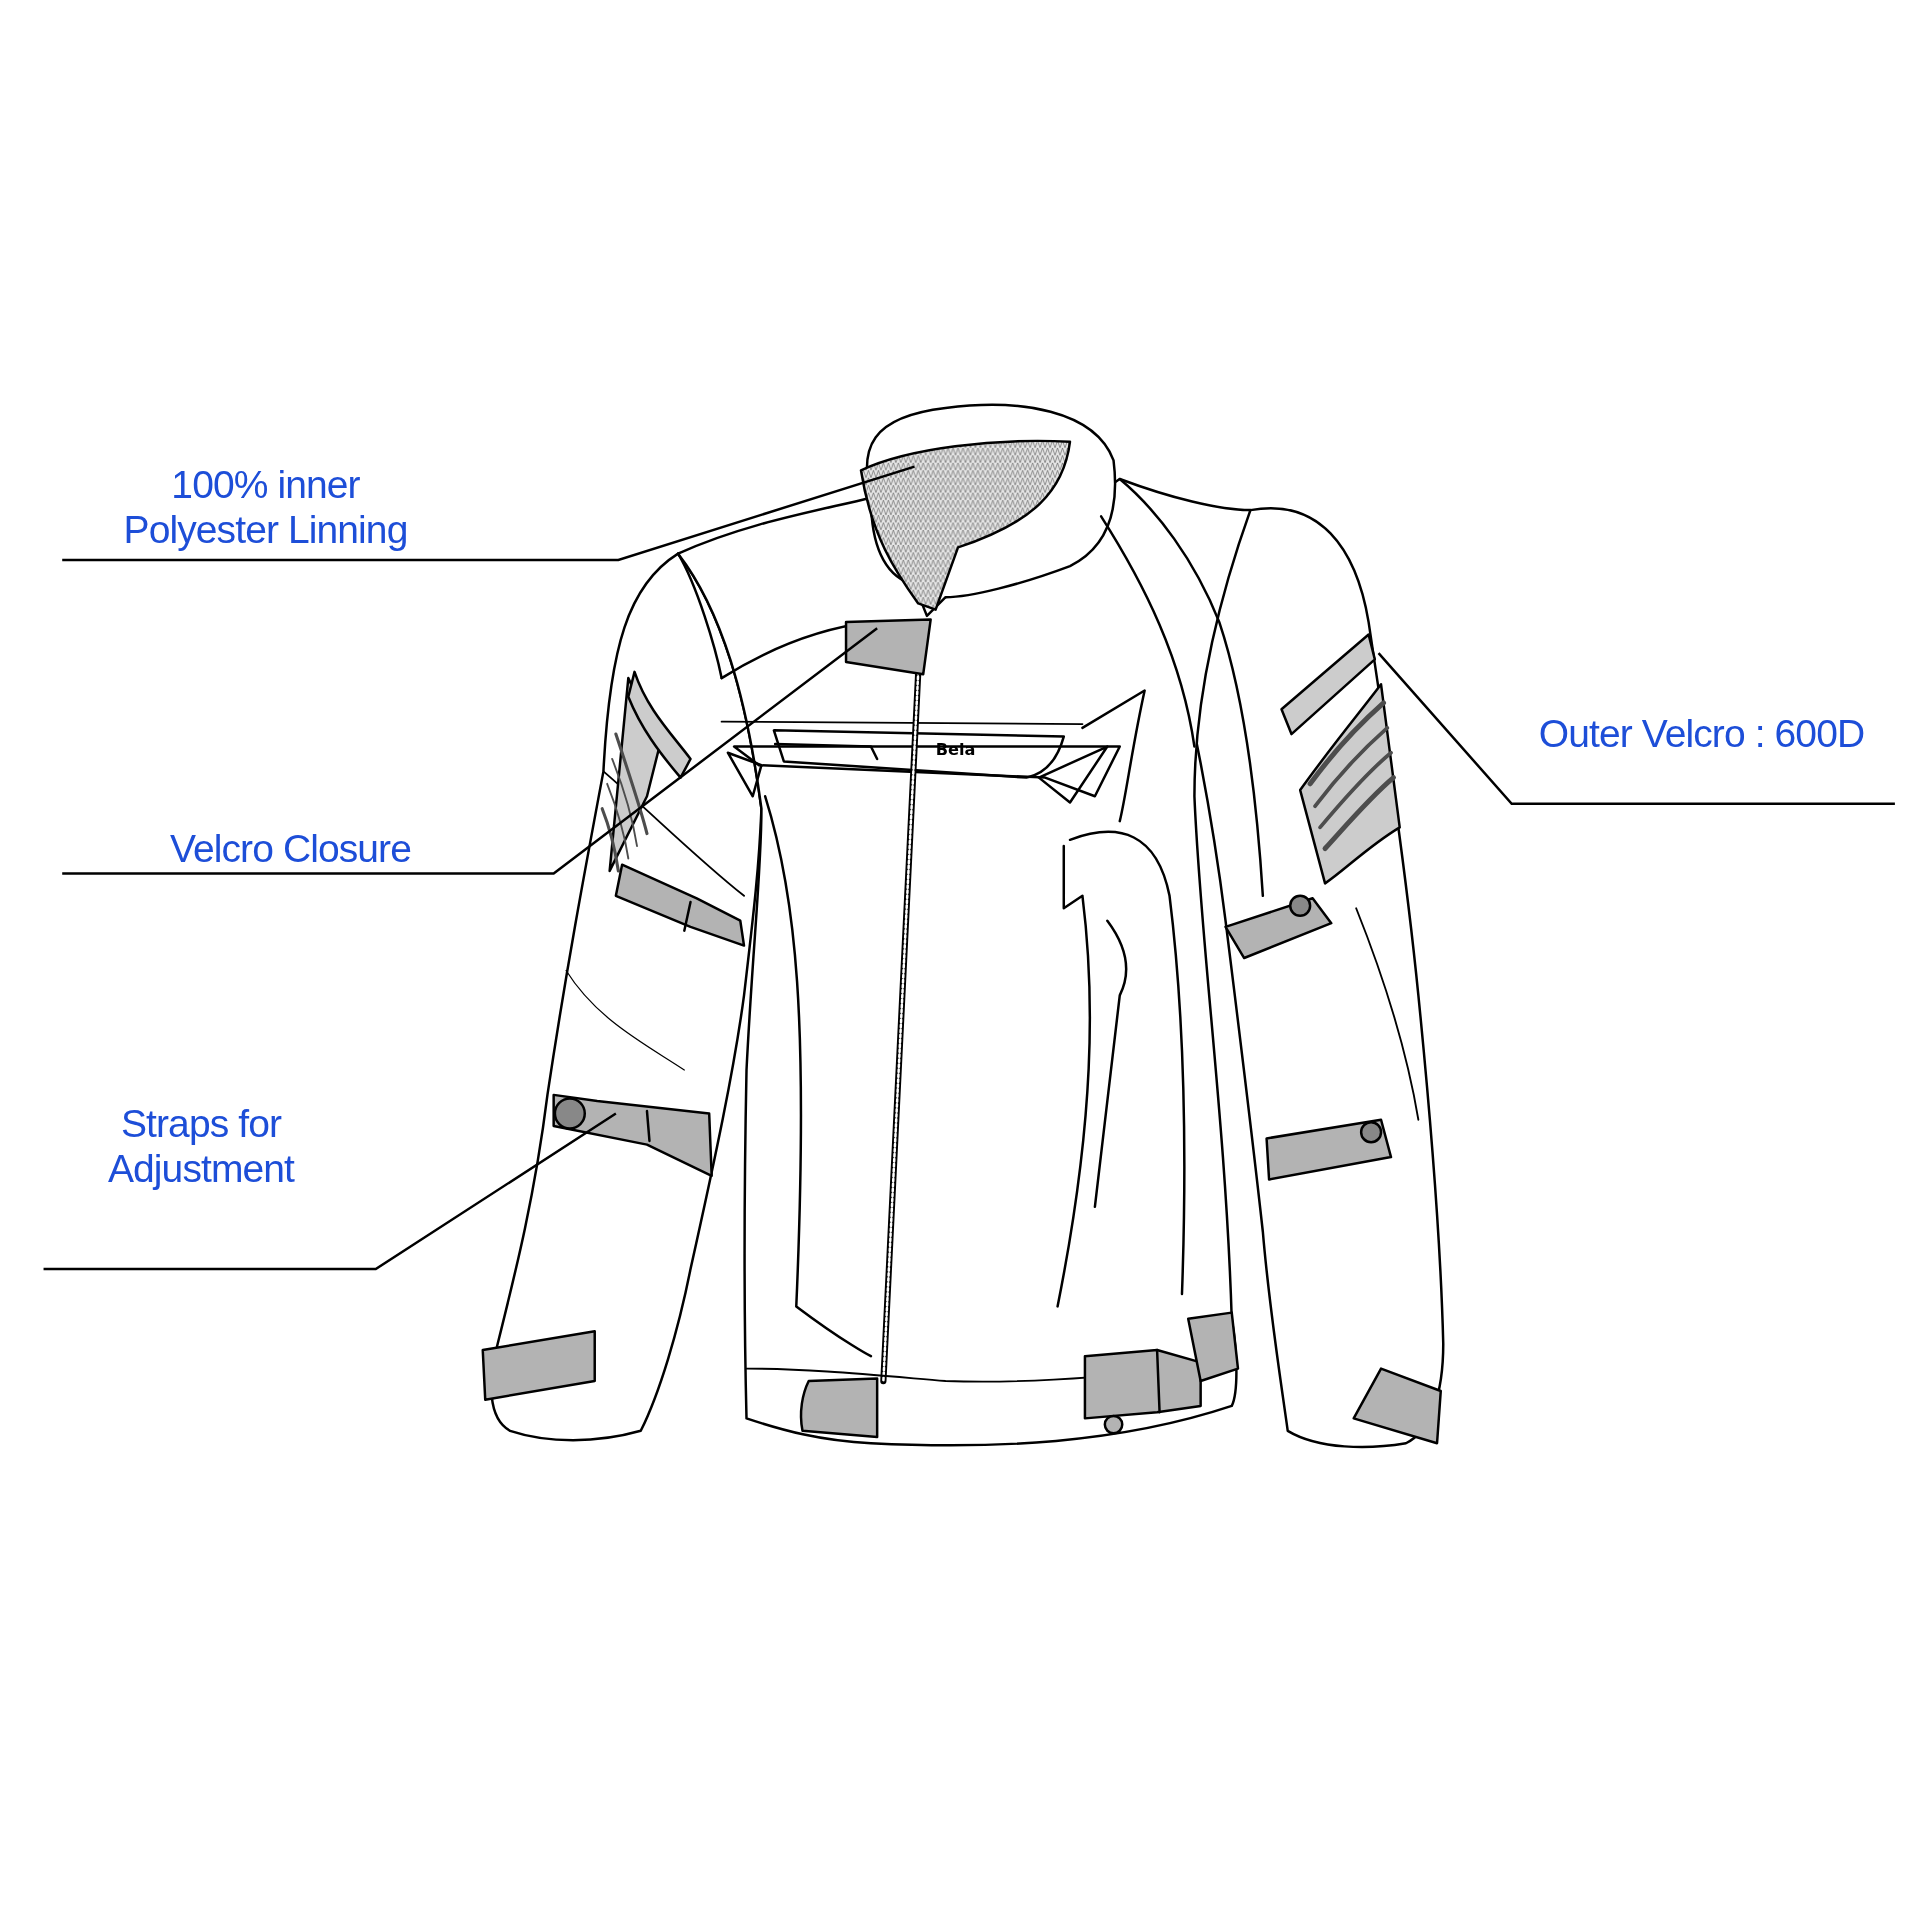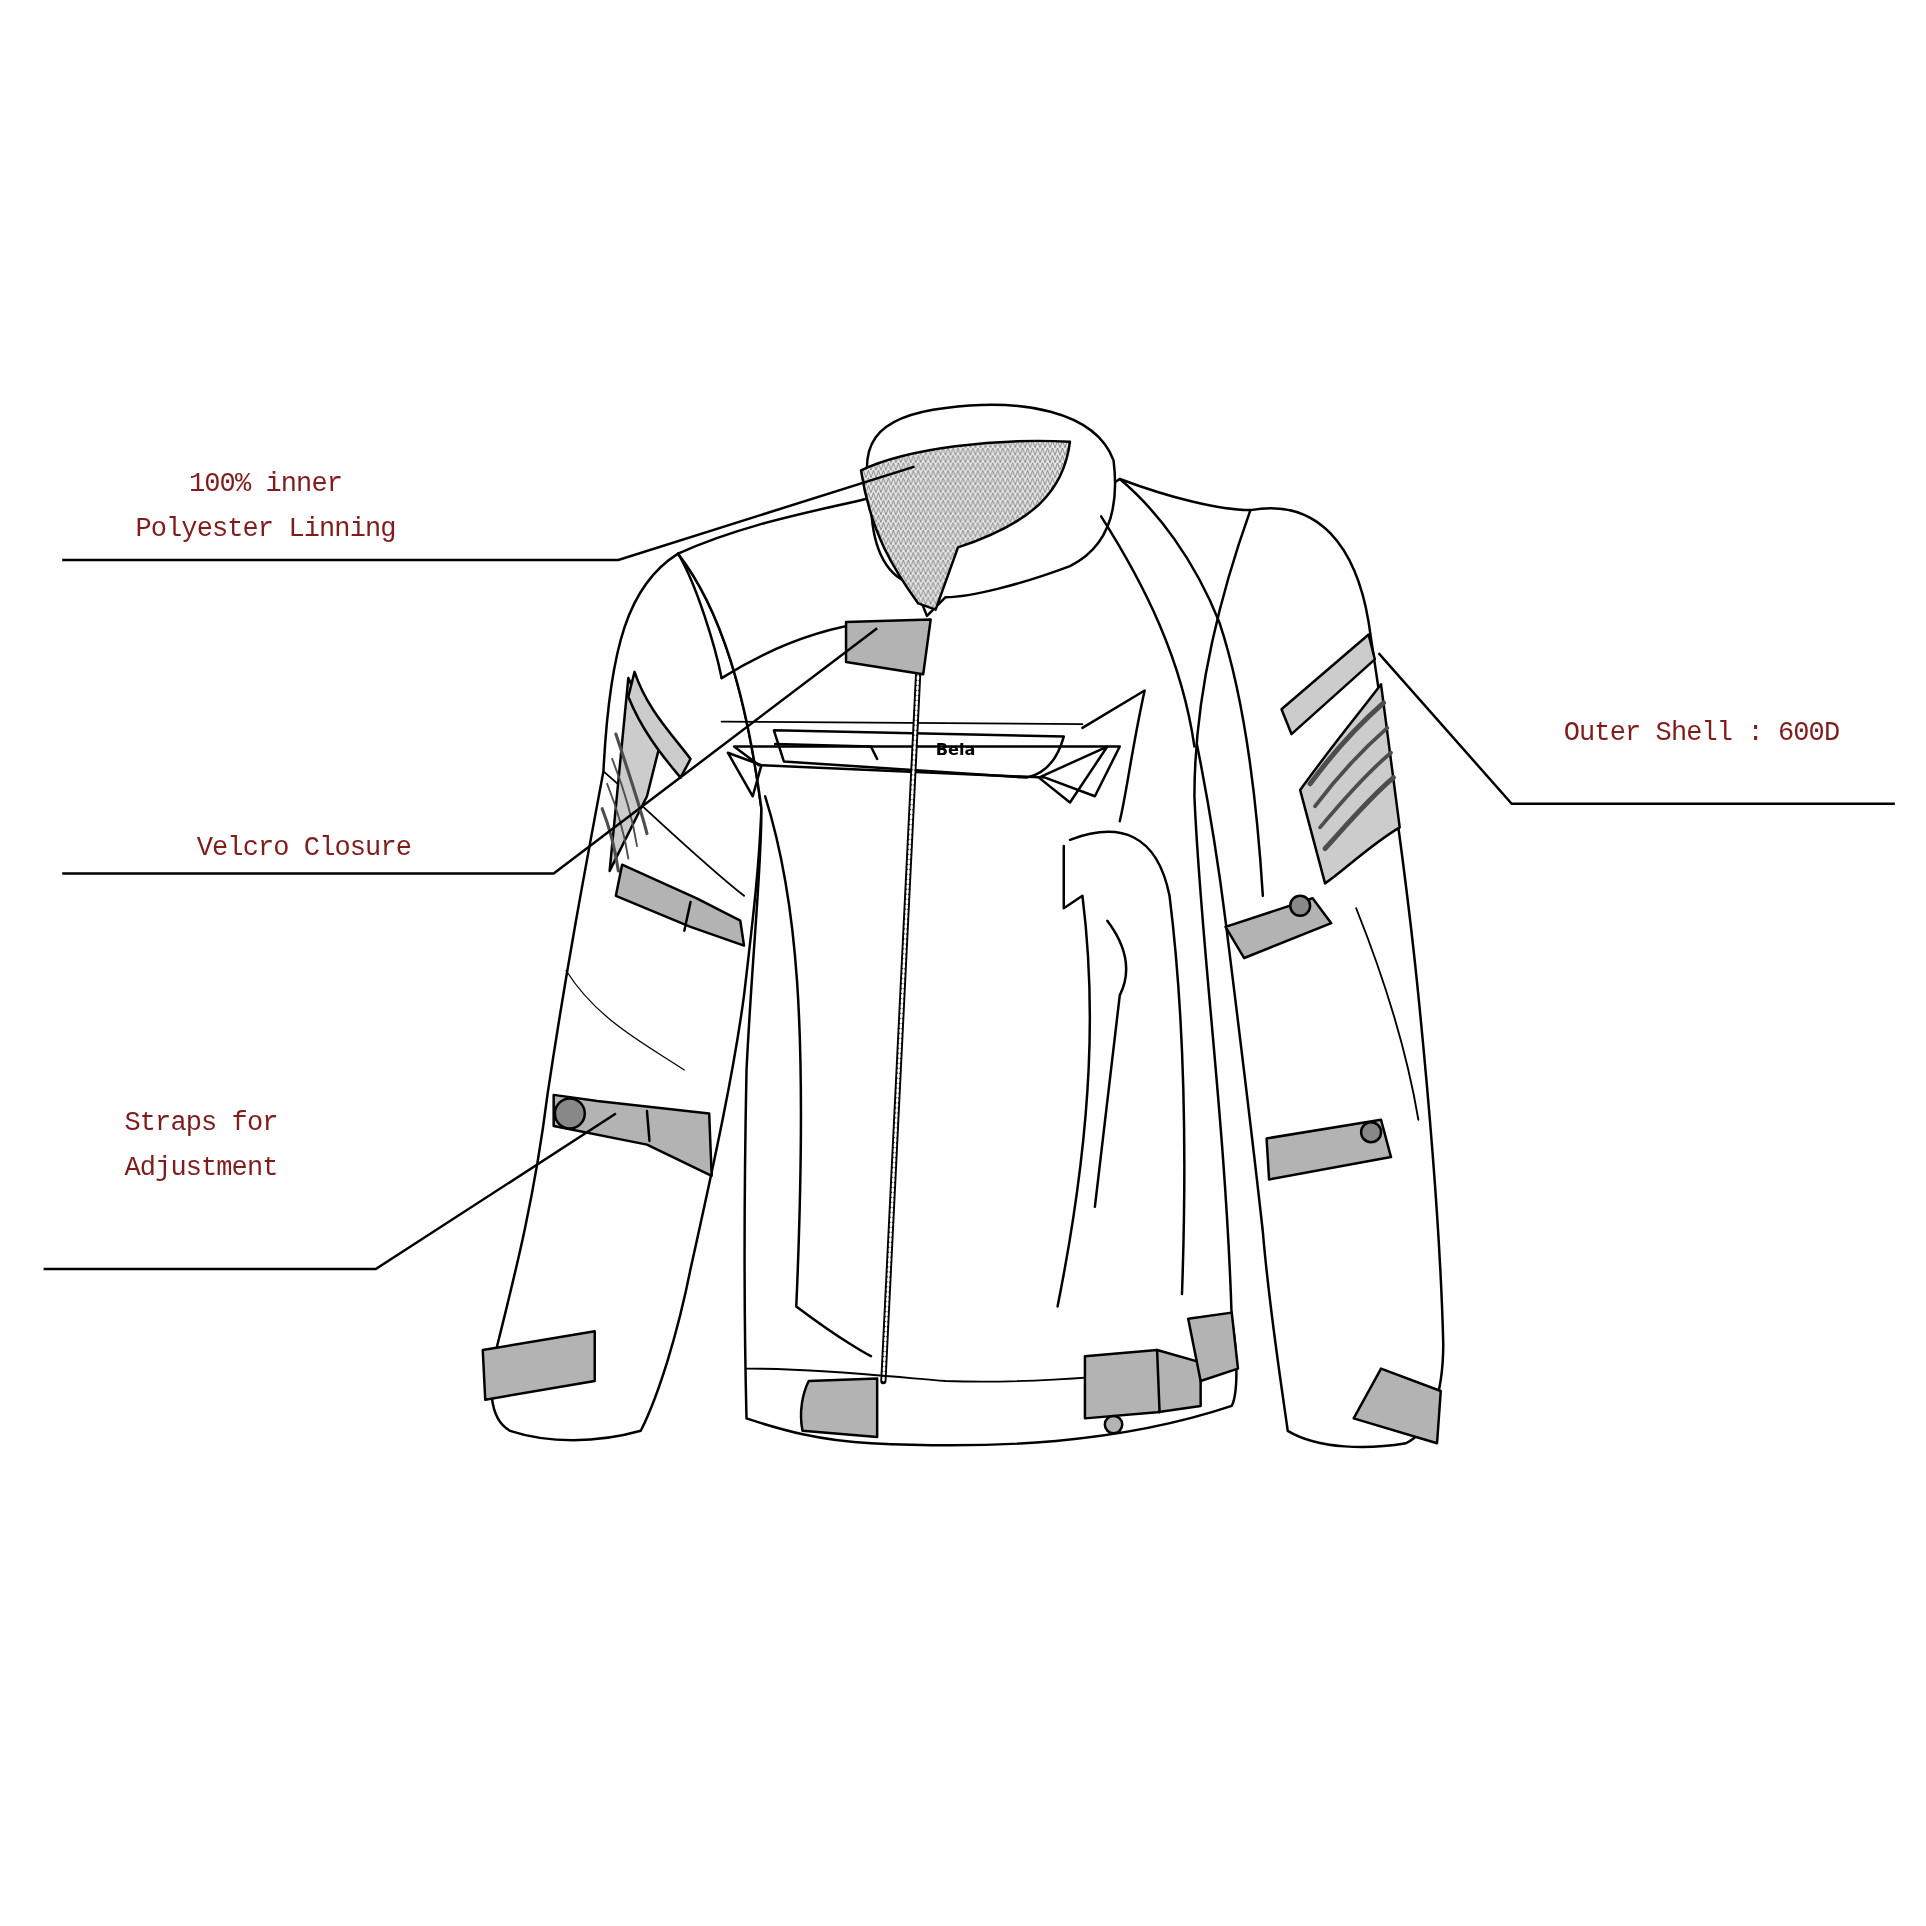--- a/index.html
+++ b/index.html
@@ -1,18 +1,18 @@
 <!DOCTYPE html>
 <html style="font-size:6.8px"><head>
 <meta charset="utf-8">
 <style>
   html, body { margin:0; padding:0; background:#ffffff; }
   body { width:1926px; height:1926px; position:relative; overflow:hidden; font-family:"Liberation Sans", sans-serif; }
   #canvas { position:absolute; left:0; top:0; width:1926px; height:1926px; }
-  .label { position:absolute; color:#7f1d1d; font-family:Liberation Mono, monospace; font-size:27px; line-height:45px; text-align:center; white-space:nowrap; letter-spacing:-0.9px; }
+  .label { position:absolute; color:#1d4ed8; font-family:Liberation Sans, sans-serif; font-size:39px; line-height:45px; text-align:center; white-space:nowrap; letter-spacing:-0.9px; }
   .label span { display:block; }
   #lbl-lining { left:60px; top:462px; width:411px; }
   #lbl-velcro { left:60px; top:826px; width:308px; text-align:right; padding-left:43px; }
   #lbl-straps { left:51px; top:1101px; width:300px; }
   #lbl-shell { left:1498px; top:711px; width:407px; }
 </style>
 </head>
 <body>
 
 <svg id="canvas" viewBox="0 0 1548 1548" xmlns="http://www.w3.org/2000/svg">
@@ -125,15 +125,15 @@
 <div class="label" id="lbl-velcro">
   <span>Velcro Closure</span>
 </div>
 
 <div class="label" id="lbl-straps">
   <span>Straps for</span>
   <span>Adjustment</span>
 </div>
 
 <div class="label" id="lbl-shell">
-  <span>Outer Shell : 600D</span>
+  <span>Outer Velcro : 600D</span>
 </div>
 
 
 </body></html>

